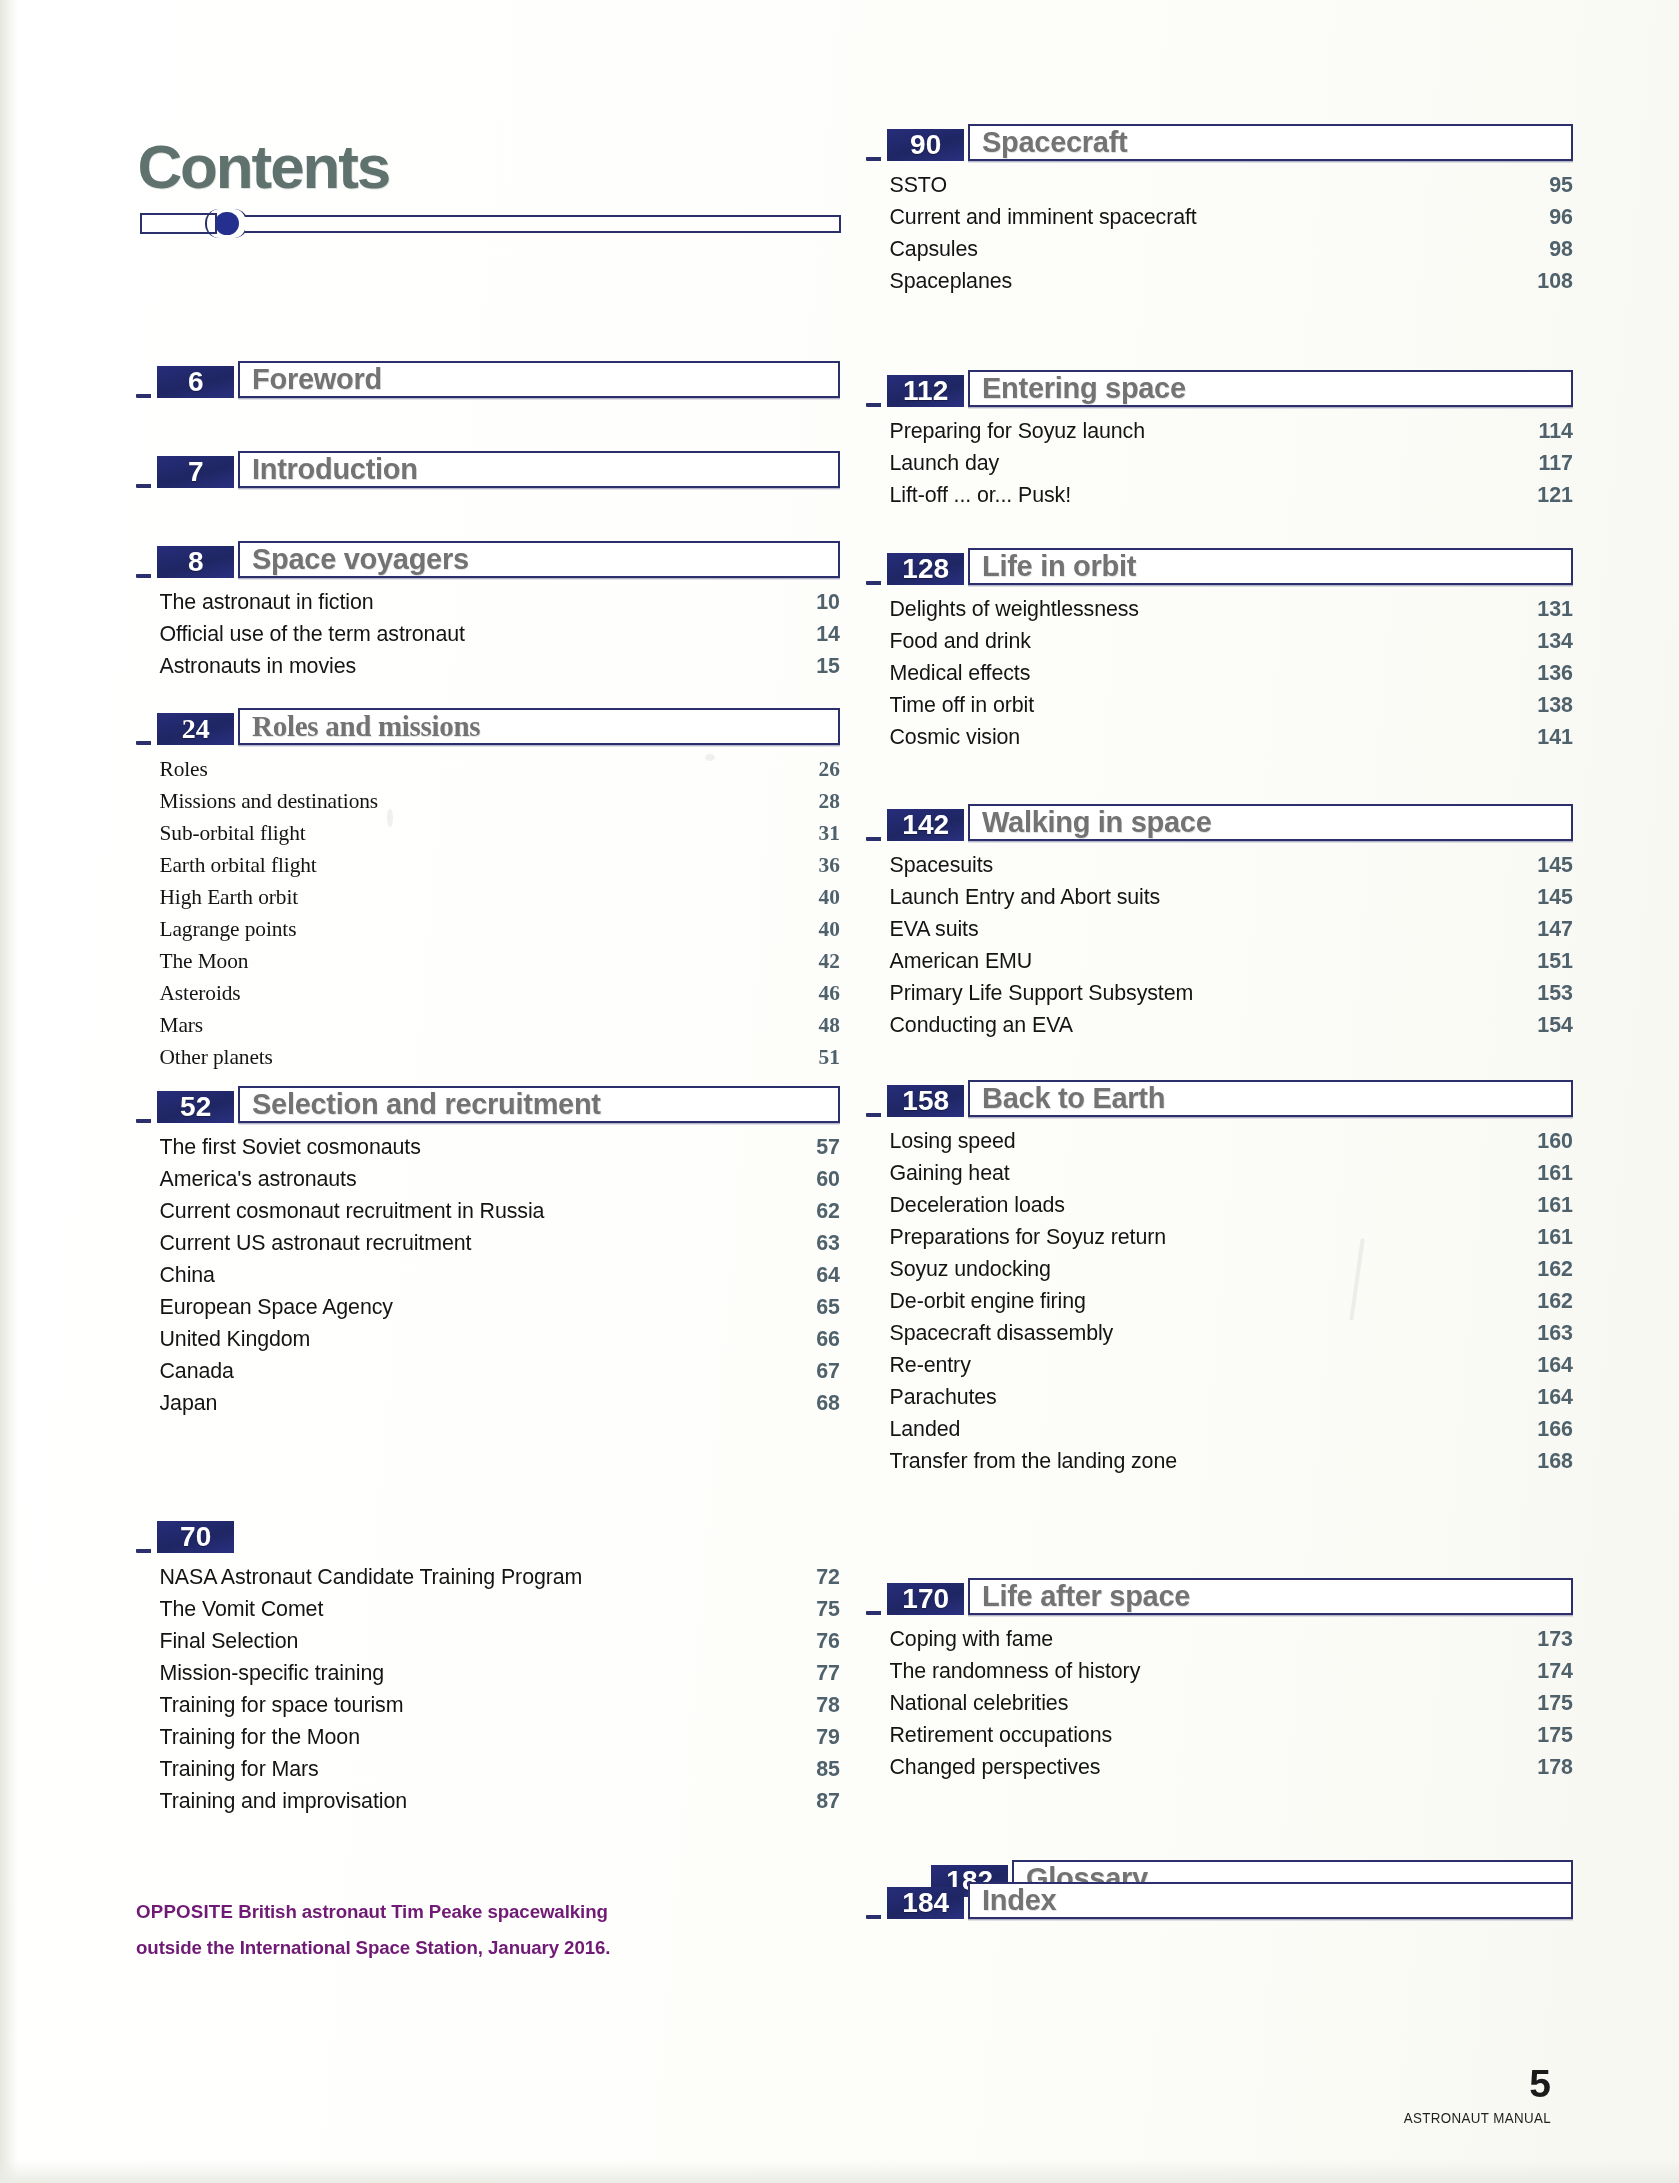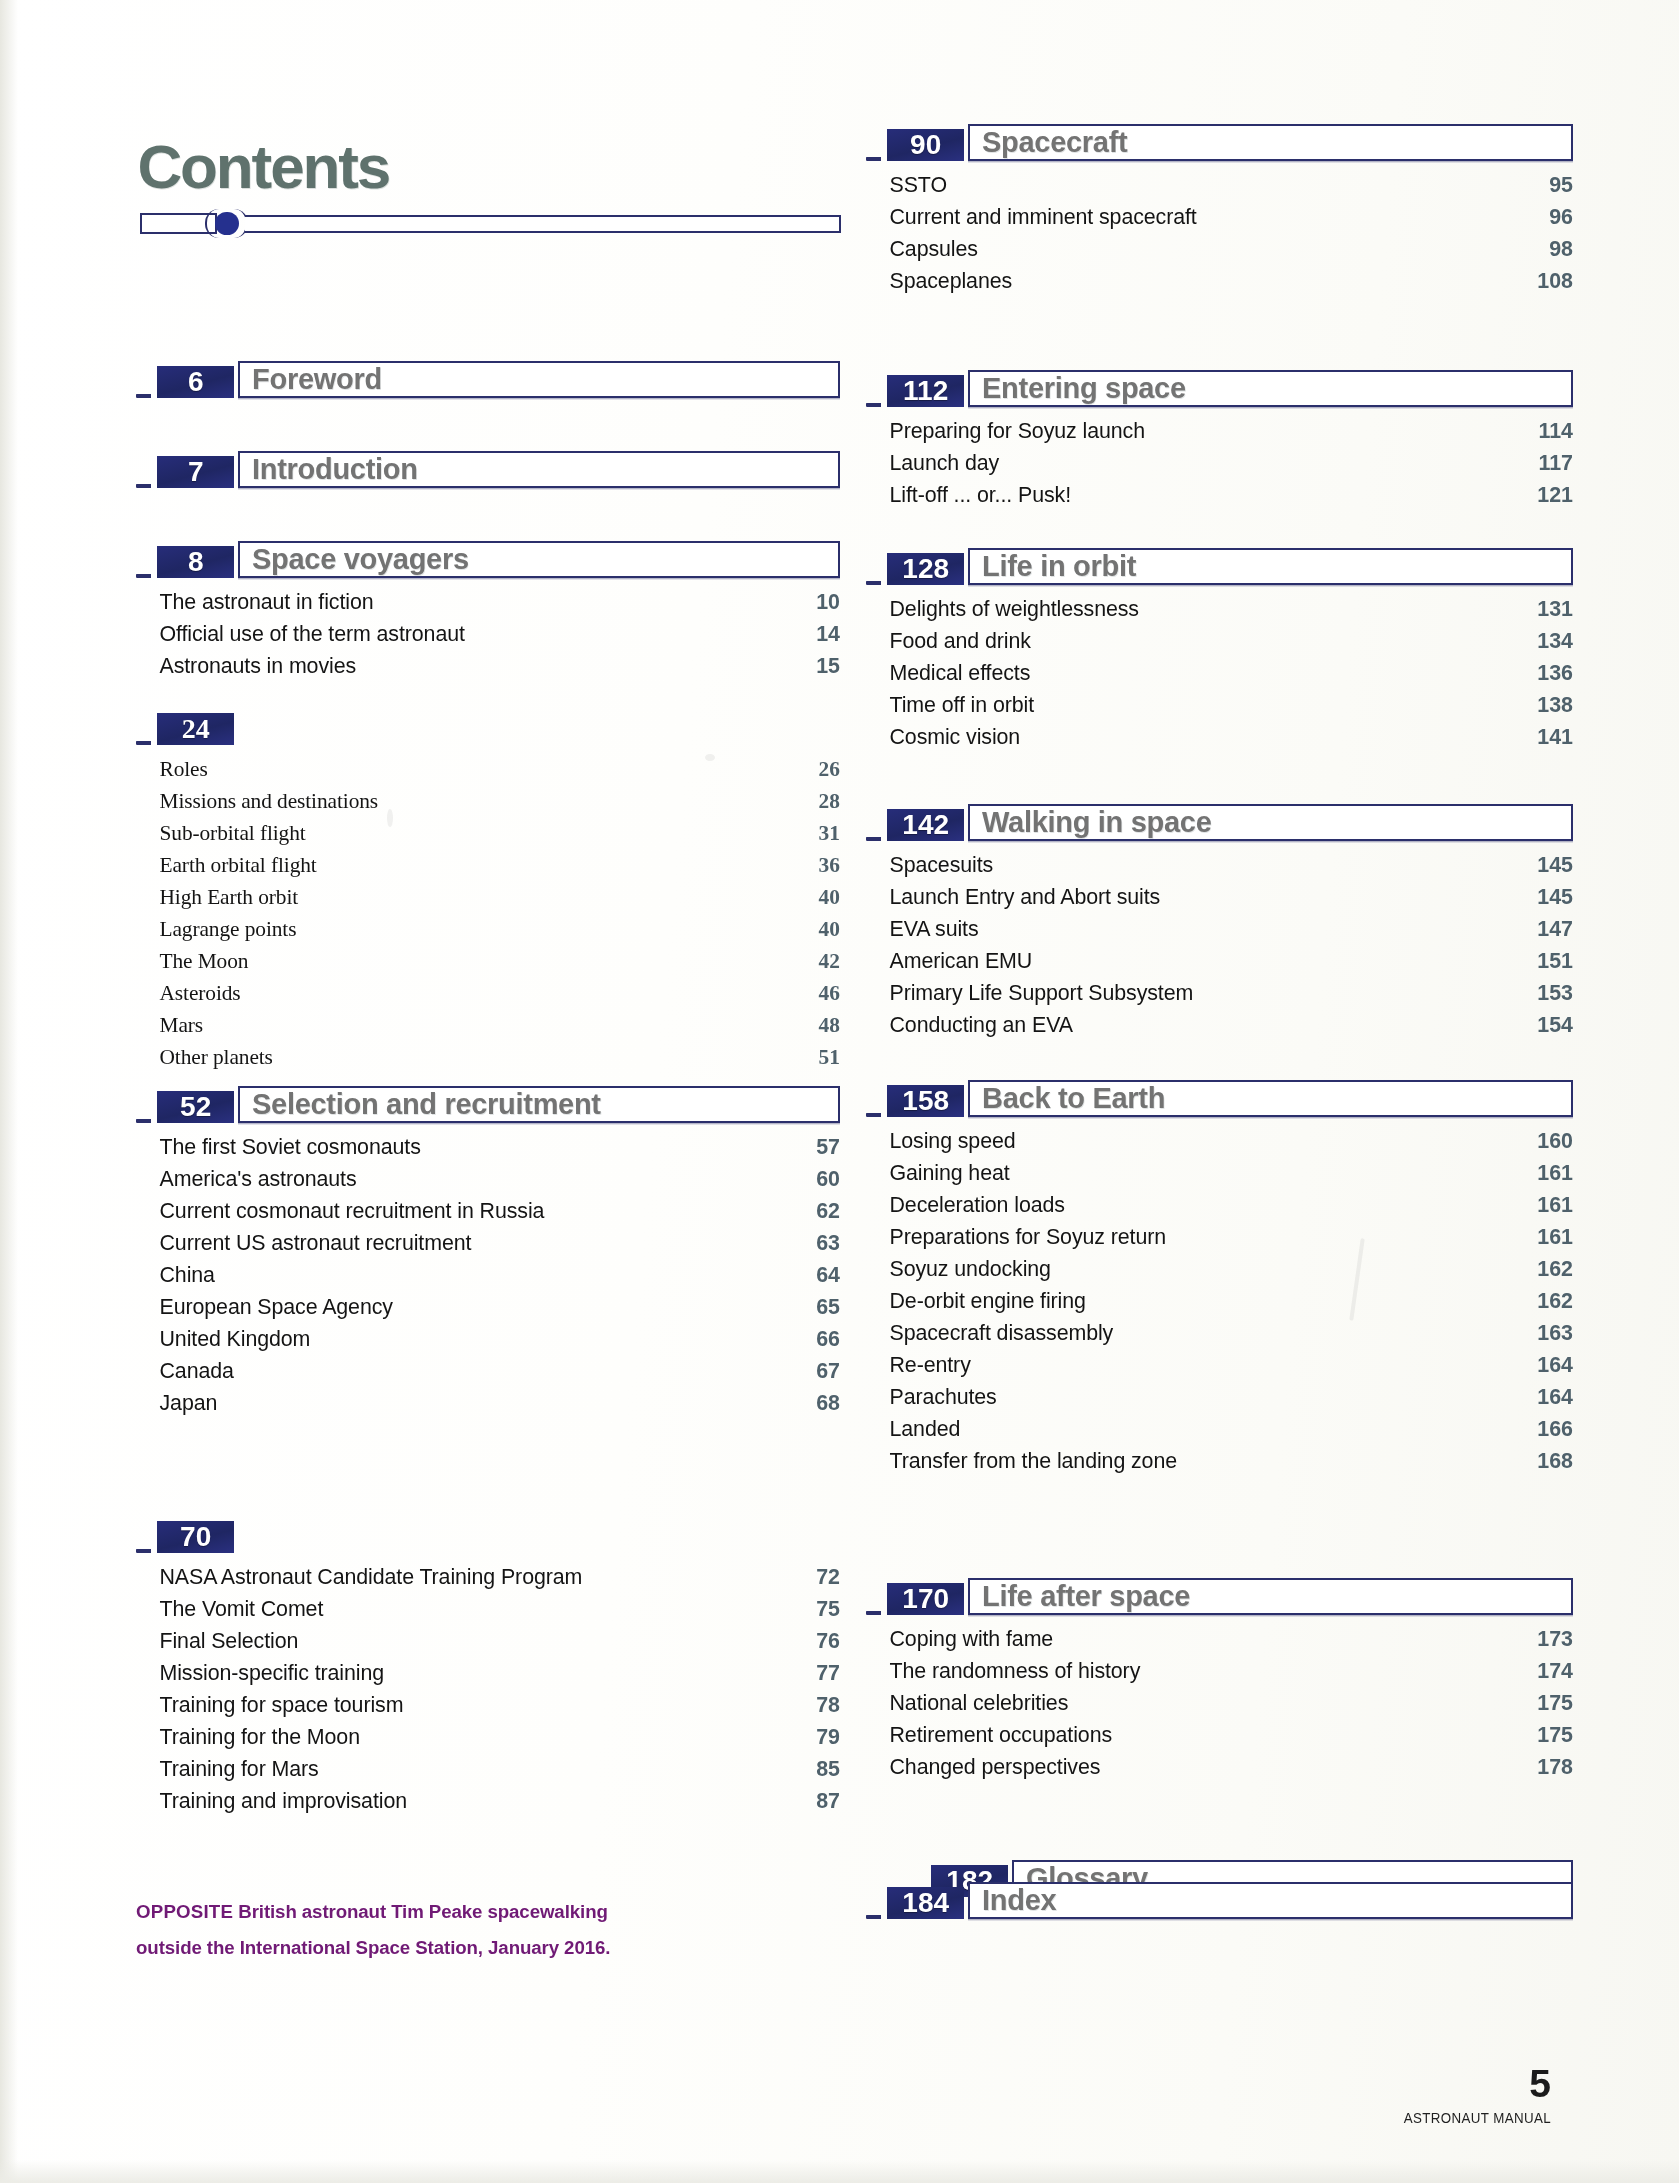--- a/index.html
+++ b/index.html
@@ -302,20 +302,23 @@
           <div class="entry">
             <span class="entry-label">Astronauts in movies</span>
             <span class="entry-page">15</span>
           </div>
         </div>
       </div>
       <div class="chapter" style="top: 720px; font-family: Liberation Serif, serif;">
         <div class="chapter-head">
           <div class="tab-slip"></div>
           <div class="num-box">24</div>
+          <div class="title-box">
+            <span class="title-text">Roles and missions</span>
+          </div>
         </div>
         <div class="entries">
           <div class="entry">
             <span class="entry-label">Roles</span>
             <span class="entry-page">26</span>
           </div>
           <div class="entry">
             <span class="entry-label">Missions and destinations</span>
             <span class="entry-page">28</span>
           </div>

